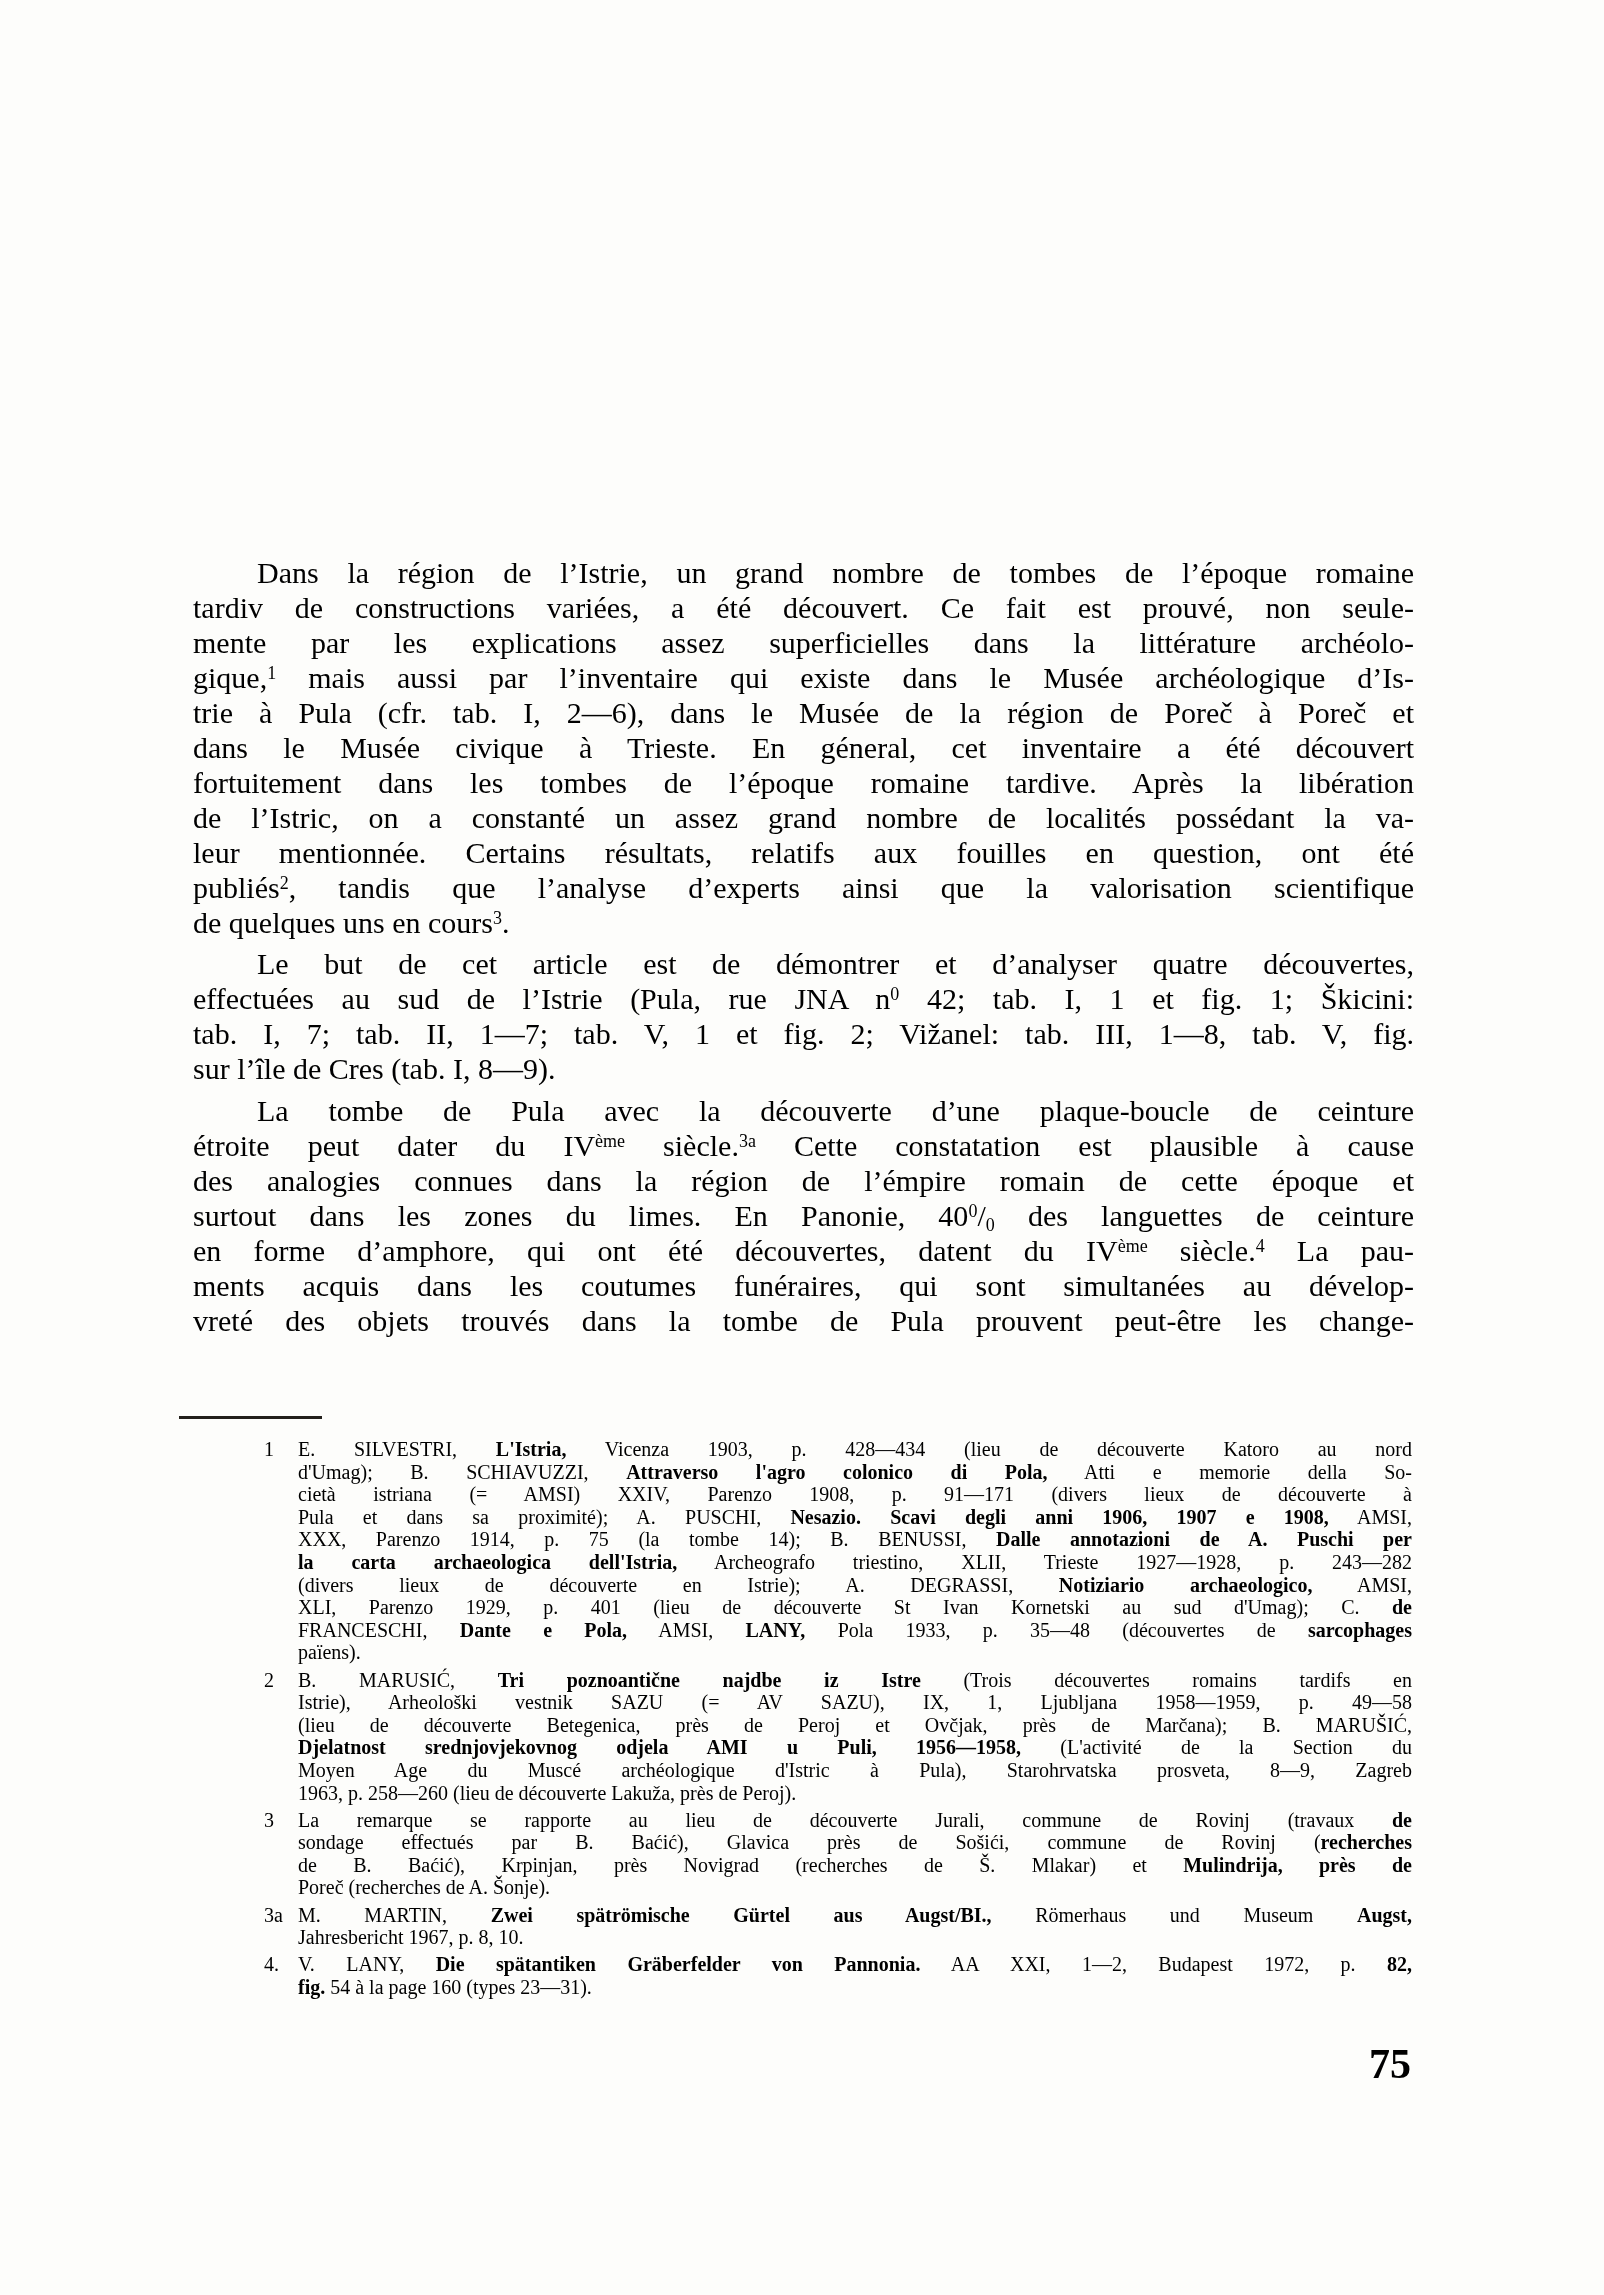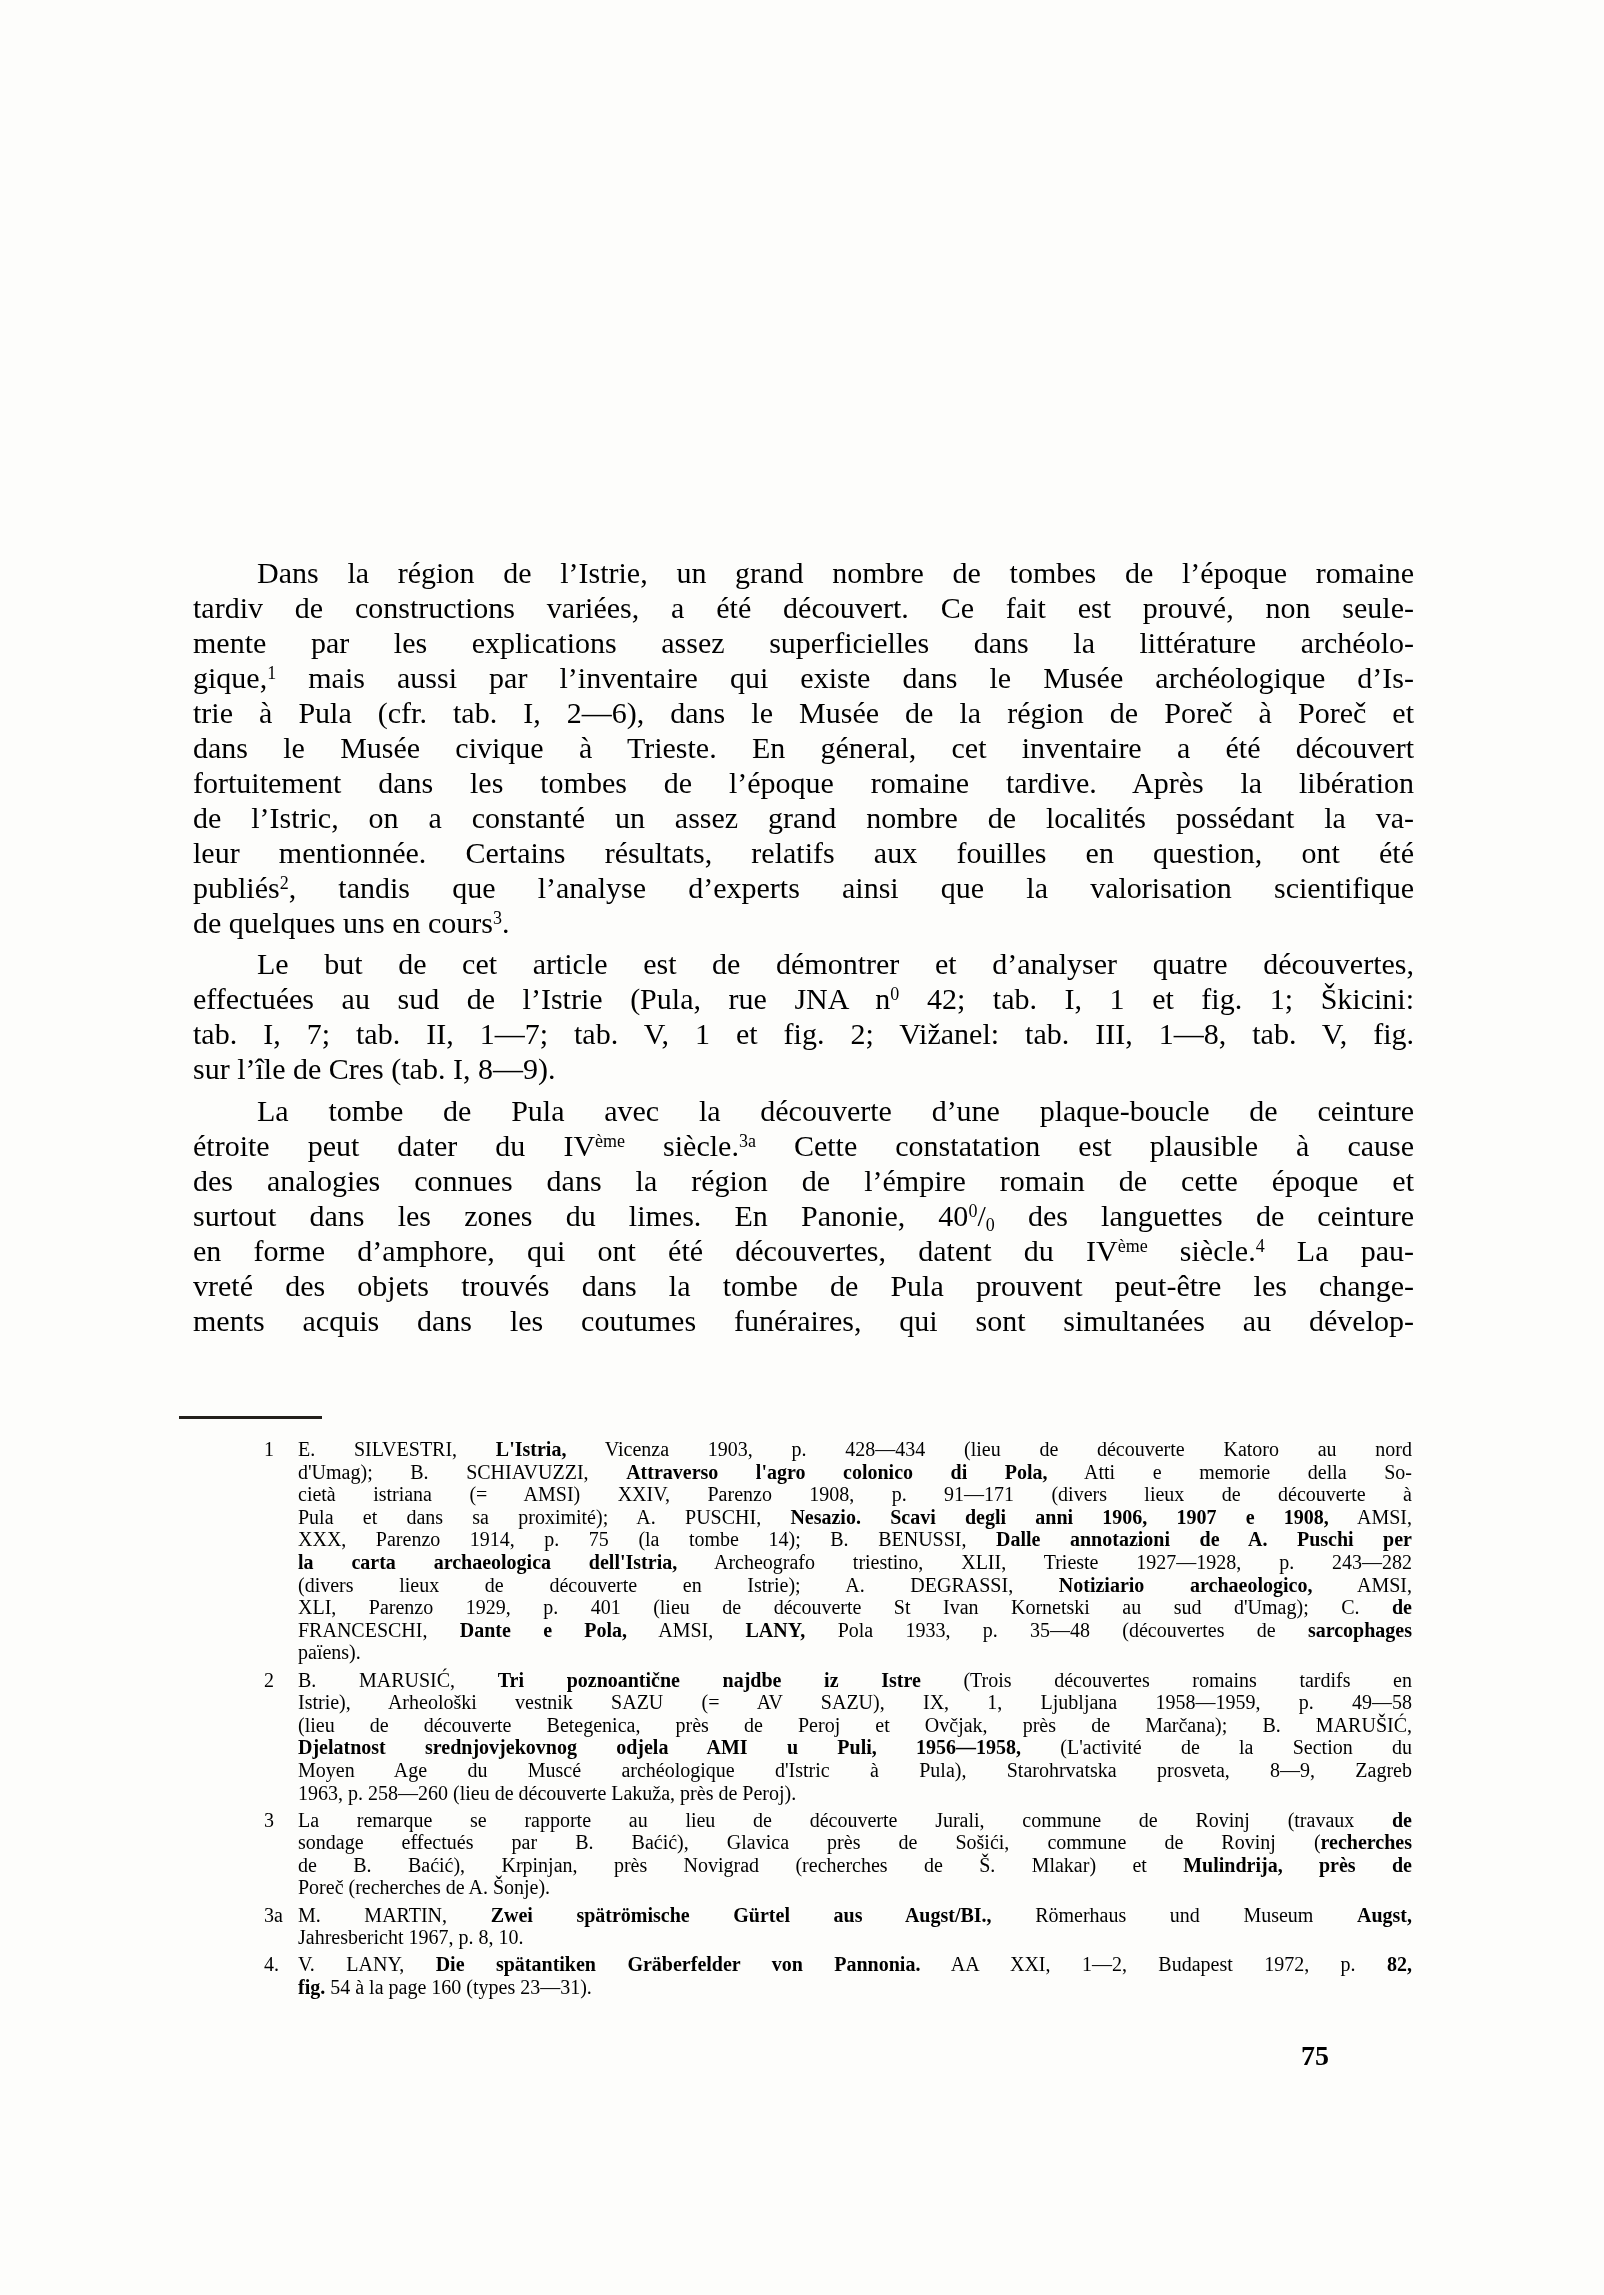--- a/index.html
+++ b/index.html
@@ -71,22 +71,22 @@
     position: relative;
     vertical-align: baseline;
   }
   sup { top: -0.5em; }
   sub { top: 0.28em; }
   .page-number {
     position: absolute;
     top: 2040px;
     right: 193px;
     width: 110px;
-    text-align: left;
-    font-size: 28px;
+    text-align: right;
+    font-size: 42px;
     font-weight: bold;
   }
 </style>
 </head>
 <body>
 
 <div class="page">
   <main class="body-text" id="body-root">
       <div class="para">
         <div class="body-line indent"><span>Dans la région de l’Istrie, un grand nombre de tombes de l’époque romaine</span></div>
@@ -106,22 +106,22 @@
         <div class="body-line"><span>effectuées au sud de l’Istrie (Pula, rue JNA n</span><sup>0</sup><span> 42; tab. I, 1 et fig. 1; Škicini:</span></div>
         <div class="body-line"><span>tab. I, 7; tab. II, 1—7; tab. V, 1 et fig. 2; Vižanel: tab. III, 1—8, tab. V, fig.</span></div>
         <div class="body-line last"><span>sur l’île de Cres (tab. I, 8—9).</span></div>
       </div>
       <div class="para">
         <div class="body-line indent"><span>La tombe de Pula avec la découverte d’une plaque-boucle de ceinture</span></div>
         <div class="body-line"><span>étroite peut dater du IV</span><sup>ème</sup><span> siècle.</span><sup>3a</sup><span> Cette constatation est plausible à cause</span></div>
         <div class="body-line"><span>des analogies connues dans la région de l’émpire romain de cette époque et</span></div>
         <div class="body-line"><span>surtout dans les zones du limes. En Panonie, 40</span><sup>0</sup><span>/</span><sub>0</sub><span> des languettes de ceinture</span></div>
         <div class="body-line"><span>en forme d’amphore, qui ont été découvertes, datent du IV</span><sup>ème</sup><span> siècle.</span><sup>4</sup><span> La pau-</span></div>
+        <div class="body-line"><span>ments acquis dans les coutumes funéraires, qui sont simultanées au dévelop-</span></div>
         <div class="body-line"><span>vreté des objets trouvés dans la tombe de Pula prouvent peut-être les change-</span></div>
-        <div class="body-line"><span>ments acquis dans les coutumes funéraires, qui sont simultanées au dévelop-</span></div>
       </div>
     </main>
   <div class="fn-rule"></div>
   <section class="footnotes" id="footnotes-root">
       <div class="fn-item">
         <span class="fn-marker">1</span>
         <div class="fn-line"><span>E. SILVESTRI, </span><span class="bold">L'Istria,</span><span> Vicenza 1903, p. 428—434 (lieu de découverte Katoro au nord</span></div>
         <div class="fn-line"><span>d'Umag); B. SCHIAVUZZI, </span><span class="bold">Attraverso l'agro colonico di Pola,</span><span> Atti e memorie della So-</span></div>
         <div class="fn-line"><span>cietà istriana (= AMSI) XXIV, Parenzo 1908, p. 91—171 (divers lieux de découverte à</span></div>
         <div class="fn-line"><span>Pula et dans sa proximité); A. PUSCHI, </span><span class="bold">Nesazio. Scavi degli anni 1906, 1907 e 1908,</span><span> AMSI,</span></div>

